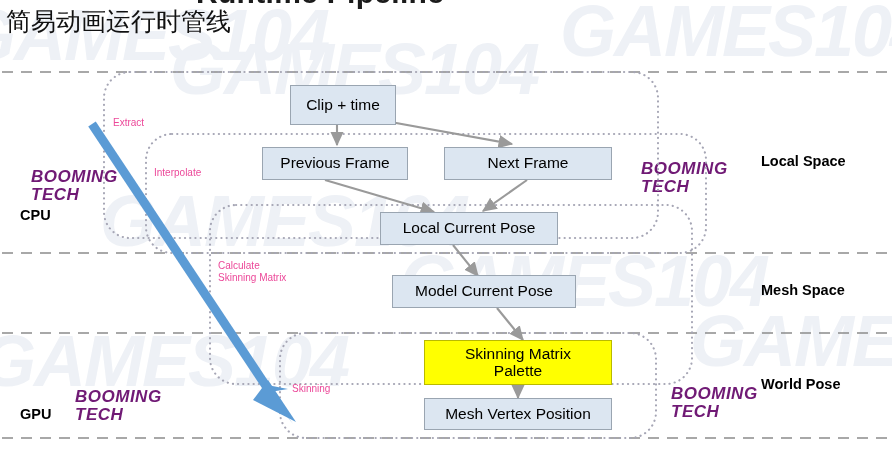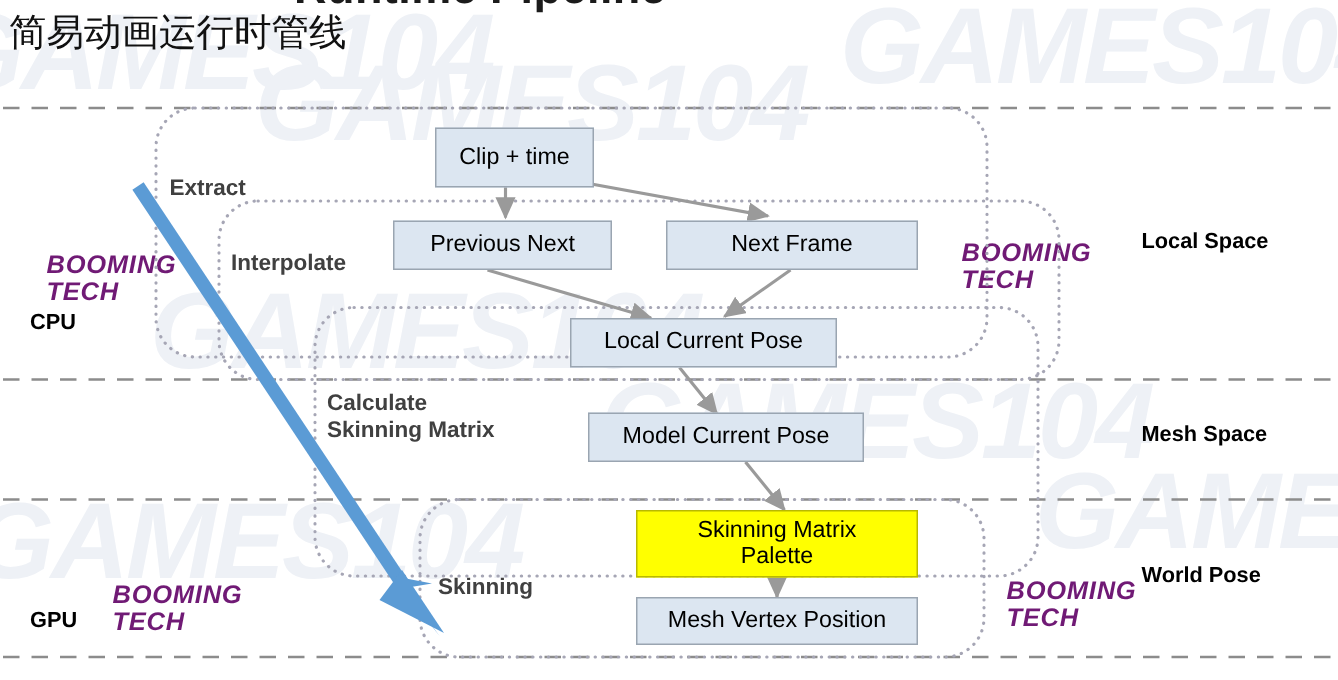--- a/index.html
+++ b/index.html
@@ -35,22 +35,22 @@
   .pbox{
     position:absolute;z-index:3;
     background:#dce6f1;border:1px solid #9aa5b1;
     display:flex;align-items:center;justify-content:center;text-align:center;
     font-size:15.5px;color:#000;line-height:1.08;box-sizing:border-box;
   }
   .pbox.yellow{background:#ffff00;border-color:#b9b900;}
 
   
   .slabel{
-    position:absolute;z-index:3;color:#404040;font-weight:bold;
-    font-size:15px;line-height:1.18;white-space:pre-line;
+    position:absolute;z-index:3;color:#ec4899;font-weight:normal;
+    font-size:10px;line-height:1.18;white-space:pre-line;
   }
   
   .hwlabel{
     position:absolute;z-index:3;color:#000;font-weight:bold;font-size:14.5px;
   }
   .spacelabel{
     position:absolute;z-index:3;color:#000;font-weight:bold;font-size:14.5px;
     white-space:nowrap;
   }
 </style>
@@ -140,21 +140,21 @@
   <div class="spacelabel" style="left:761px;top:376px;">World Pose</div>
 
   <div class="slabel" style="left:113px;top:117px;">Extract</div>
   <div class="slabel" style="left:154px;top:167px;">Interpolate</div>
   <div class="slabel" style="left:218px;top:260px;">Calculate
 Skinning Matrix</div>
   <div class="slabel" style="left:292px;top:383px;">Skinning</div>
 
   <div class="pbox" style="left:290px;top:85px;width:106px;height:40px;">Clip + time</div>
 
-  <div class="pbox" style="left:262px;top:147px;width:146px;height:33px;">Previous Next</div>
+  <div class="pbox" style="left:262px;top:147px;width:146px;height:33px;">Previous Frame</div>
 
   <div class="pbox" style="left:444px;top:147px;width:168px;height:33px;">Next Frame</div>
 
   <div class="pbox" style="left:368px;top:212px;width:178px;height:33px;margin-left:12px;">Local Current Pose</div>
 
   <div class="pbox" style="left:392px;top:275px;width:184px;height:33px;">Model Current Pose</div>
 
   <div class="pbox yellow" style="left:424px;top:340px;width:188px;height:45px;">
     <span style="white-space:pre-line;">Skinning Matrix
 Palette</span>

